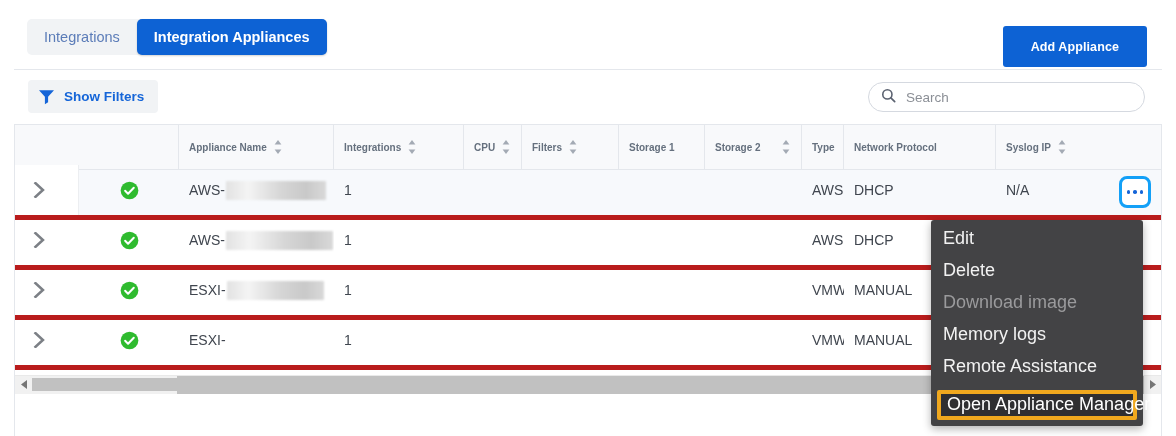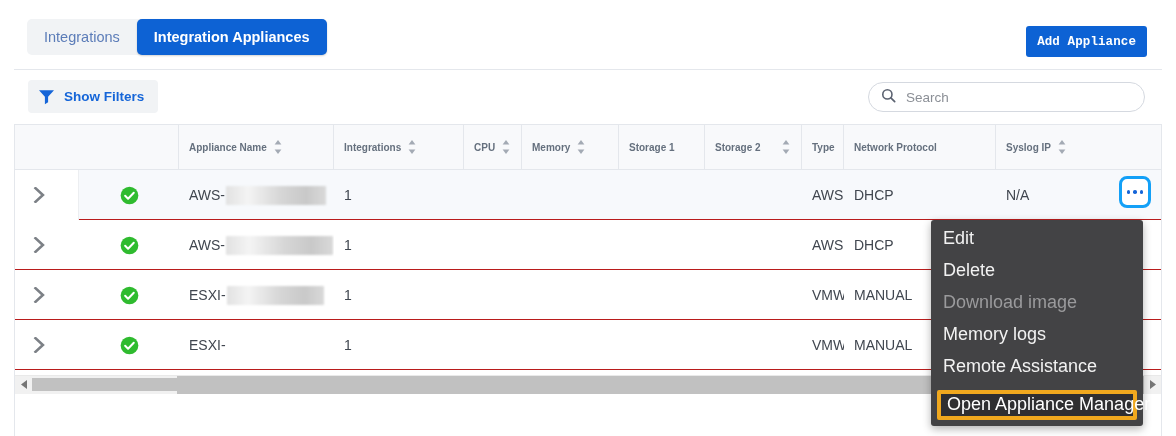--- a/index.html
+++ b/index.html
@@ -56,30 +56,30 @@
   .tab.active {
     background: #0d62d4;
     color: #ffffff;
     font-weight: bold;
     box-shadow: 0 1px 2px rgba(0,0,0,.18);
   }
 
   .add-btn {
     position: absolute;
     right: 15px; top: 26px;
-    height: 31px;
+    height: 41px;
     background: #0d62d4;
     color: #ffffff;
     font-size: 12.5px;
     font-weight: bold;
     border: none;
     border-radius: 3px;
-    padding: 0 11px;
-    cursor: pointer;
-    font-family: Liberation Mono, monospace;
+    padding: 0 28px;
+    cursor: pointer;
+    font-family: Liberation Sans, sans-serif;
     letter-spacing: .1px;
   }
 
   
   .filter-row {
     position: absolute;
     left: 14px; top: 70px;
     width: 1148px; height: 54px;
     background: #ffffff;
   }
@@ -150,22 +150,22 @@
     cursor: pointer;
     gap: 7px;
   }
   .th.nosort { cursor: default; }
   .sort-ico { width: 8px; height: 14px; flex: 0 0 auto; display:block; }
 
   .tbody { position: relative; }
   .trow {
     height: 50px;
     display: flex;
-    align-items: flex-start;
-    border-bottom: 1px solid #b91c1c;
+    align-items: flex-end;
+    border-bottom: 5px solid #b91c1c;
     background: #ffffff;
   }
   .trow.selected { background: #f7f9fc; }
   .td {
     height: 50px;
     display: flex; align-items: center;
     padding: 0 10px;
     font-size: 14px;
     color: #40464f;
     white-space: nowrap;
@@ -336,21 +336,21 @@
         <div class="th" style="width: 58px;">
           <span>CPU</span>
           <span>
             <svg viewBox="0 0 8 14" class="sort-ico">
               <path d="M4 0L7.4 4.6H0.6z" fill="#a3aab4"></path>
               <path d="M4 14L0.6 9.4h6.8z" fill="#a3aab4"></path>
             </svg>
           </span>
         </div>
         <div class="th" style="width: 97px;">
-          <span>Memory</span>
+          <span>Filters</span>
           <span>
             <svg viewBox="0 0 8 14" class="sort-ico">
               <path d="M4 0L7.4 4.6H0.6z" fill="#a3aab4"></path>
               <path d="M4 14L0.6 9.4h6.8z" fill="#a3aab4"></path>
             </svg>
           </span>
         </div>
         <div class="th nosort" style="width: 86px;">
           <span>Storage 1</span>
         </div>

